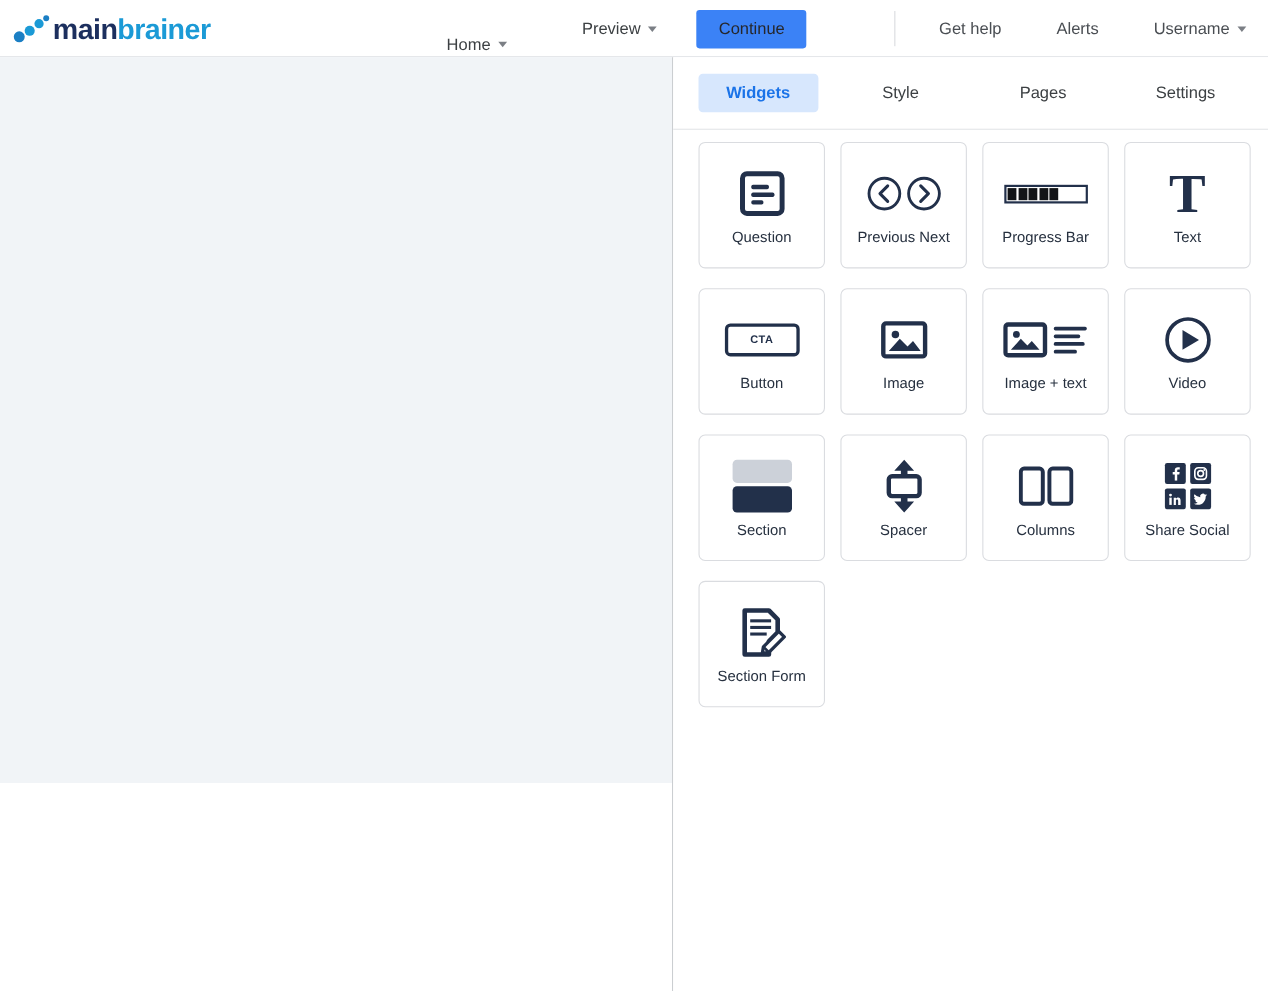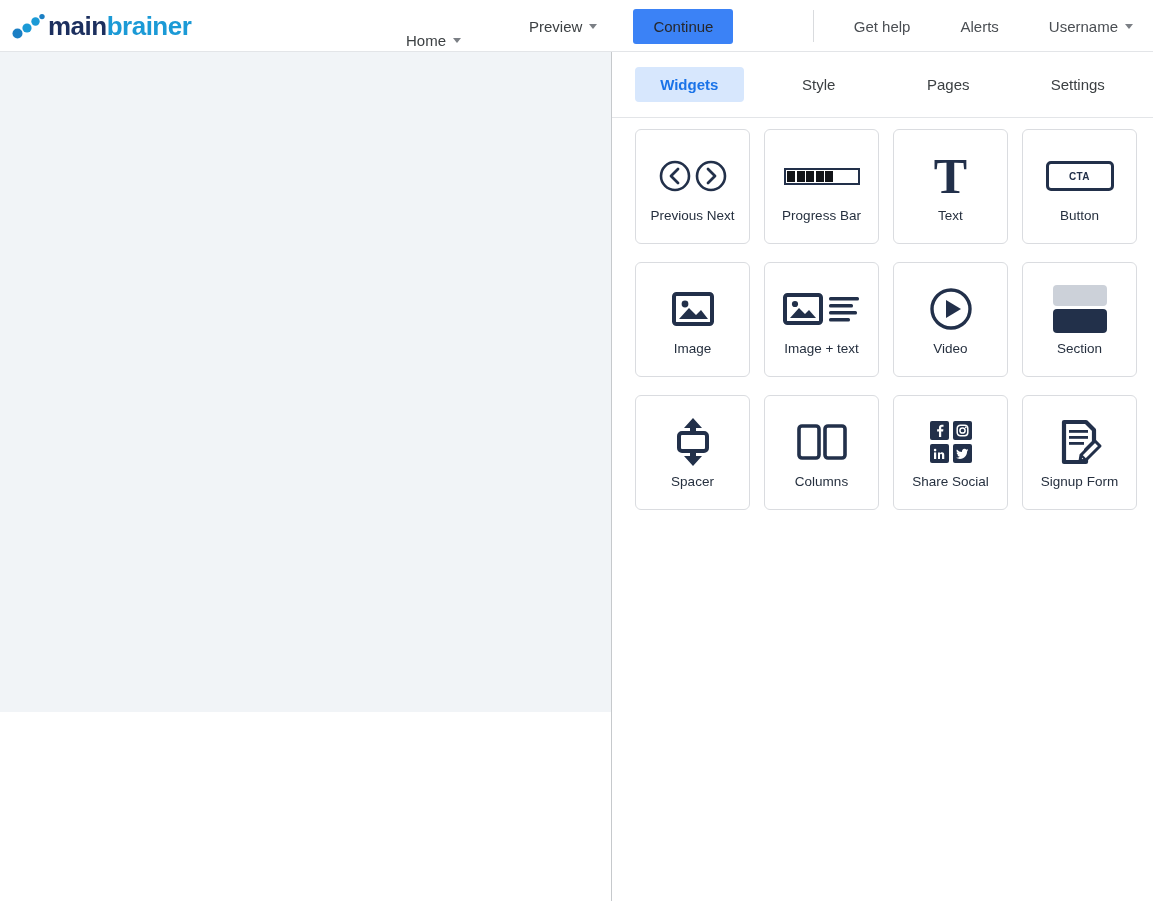--- a/index.html
+++ b/index.html
@@ -237,20 +237,31 @@
 
   <div class="tabs">
     <div class="tab active">Widgets</div>
     <div class="tab">Style</div>
     <div class="tab">Pages</div>
     <div class="tab">Settings</div>
   </div>
 
   <div class="widget-grid">
 
+    <div class="wcard">
+      <div class="wicon">
+        <svg width="46" height="46" viewBox="0 0 46 46">
+          <rect x="5" y="5" width="36" height="36" rx="4" fill="none" stroke="#22304a" stroke-width="4.5"></rect>
+          <rect x="13" y="15" width="16" height="4" rx="1.6" fill="#22304a"></rect>
+          <rect x="13" y="22" width="21" height="4" rx="1.6" fill="#22304a"></rect>
+          <rect x="13" y="29" width="11" height="4" rx="1.6" fill="#22304a"></rect>
+        </svg>
+      </div>
+      <div class="wlabel">Question</div>
+    </div>
 
     <div class="wcard">
       <div class="wicon">
         <svg width="70" height="34" viewBox="0 0 70 34">
           <circle cx="17" cy="17" r="14" fill="none" stroke="#22304a" stroke-width="2.6"></circle>
           <path d="M20 10 L13 17 L20 24" fill="none" stroke="#22304a" stroke-width="2.8" stroke-linecap="round" stroke-linejoin="round"></path>
           <circle cx="53" cy="17" r="14" fill="none" stroke="#22304a" stroke-width="2.6"></circle>
           <path d="M50 10 L57 17 L50 24" fill="none" stroke="#22304a" stroke-width="2.8" stroke-linecap="round" stroke-linejoin="round"></path>
         </svg>
       </div>
@@ -387,17 +398,17 @@
       <div class="wicon">
         <svg width="48" height="46" viewBox="0 0 48 46">
           <path d="M8 3 h22 l8 8 v12 l-8 8 v12 h-22 z" fill="none" stroke="#22304a" stroke-width="4.2" stroke-linejoin="round"></path>
           <rect x="13" y="11" width="19" height="2.8" fill="#22304a"></rect>
           <rect x="13" y="17" width="19" height="2.8" fill="#22304a"></rect>
           <rect x="13" y="23" width="15" height="2.8" fill="#22304a"></rect>
           <path d="M39 22 L44 27 L30 41 L24 42 L25 36 Z" fill="#fff" stroke="#22304a" stroke-width="3" stroke-linejoin="round"></path>
           <path d="M25.5 36.5 L29.5 40.5" stroke="#22304a" stroke-width="2.4"></path>
         </svg>
       </div>
-      <div class="wlabel">Signup Form</div>
+      <div class="wlabel">Section Form</div>
     </div>
 
   </div>
 </div>
 
 </body></html>

